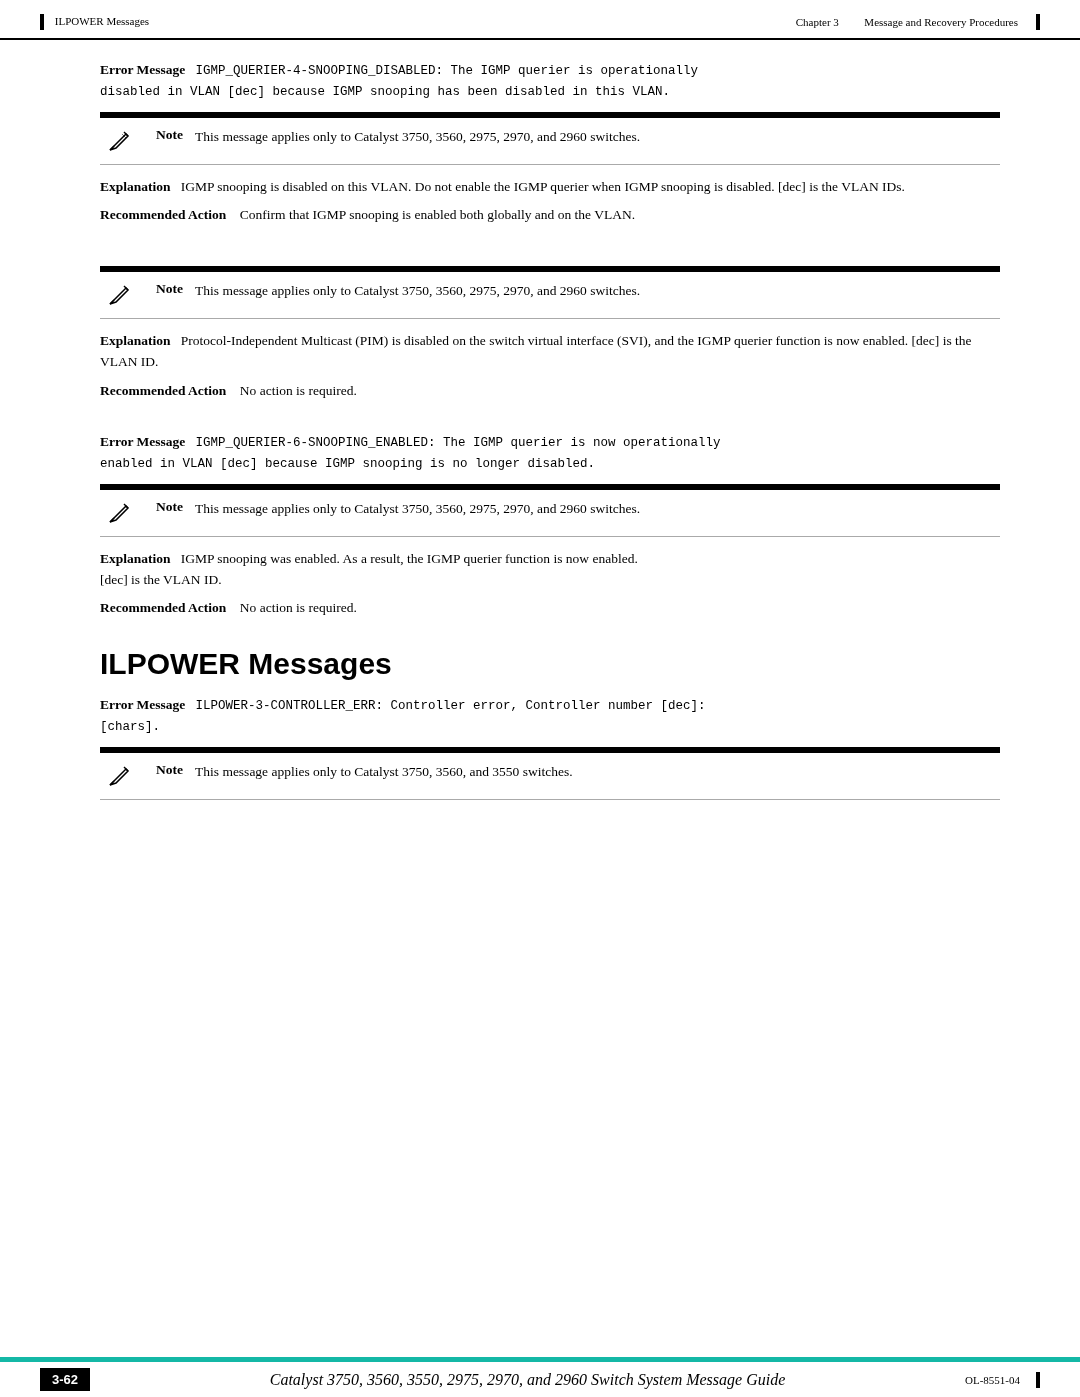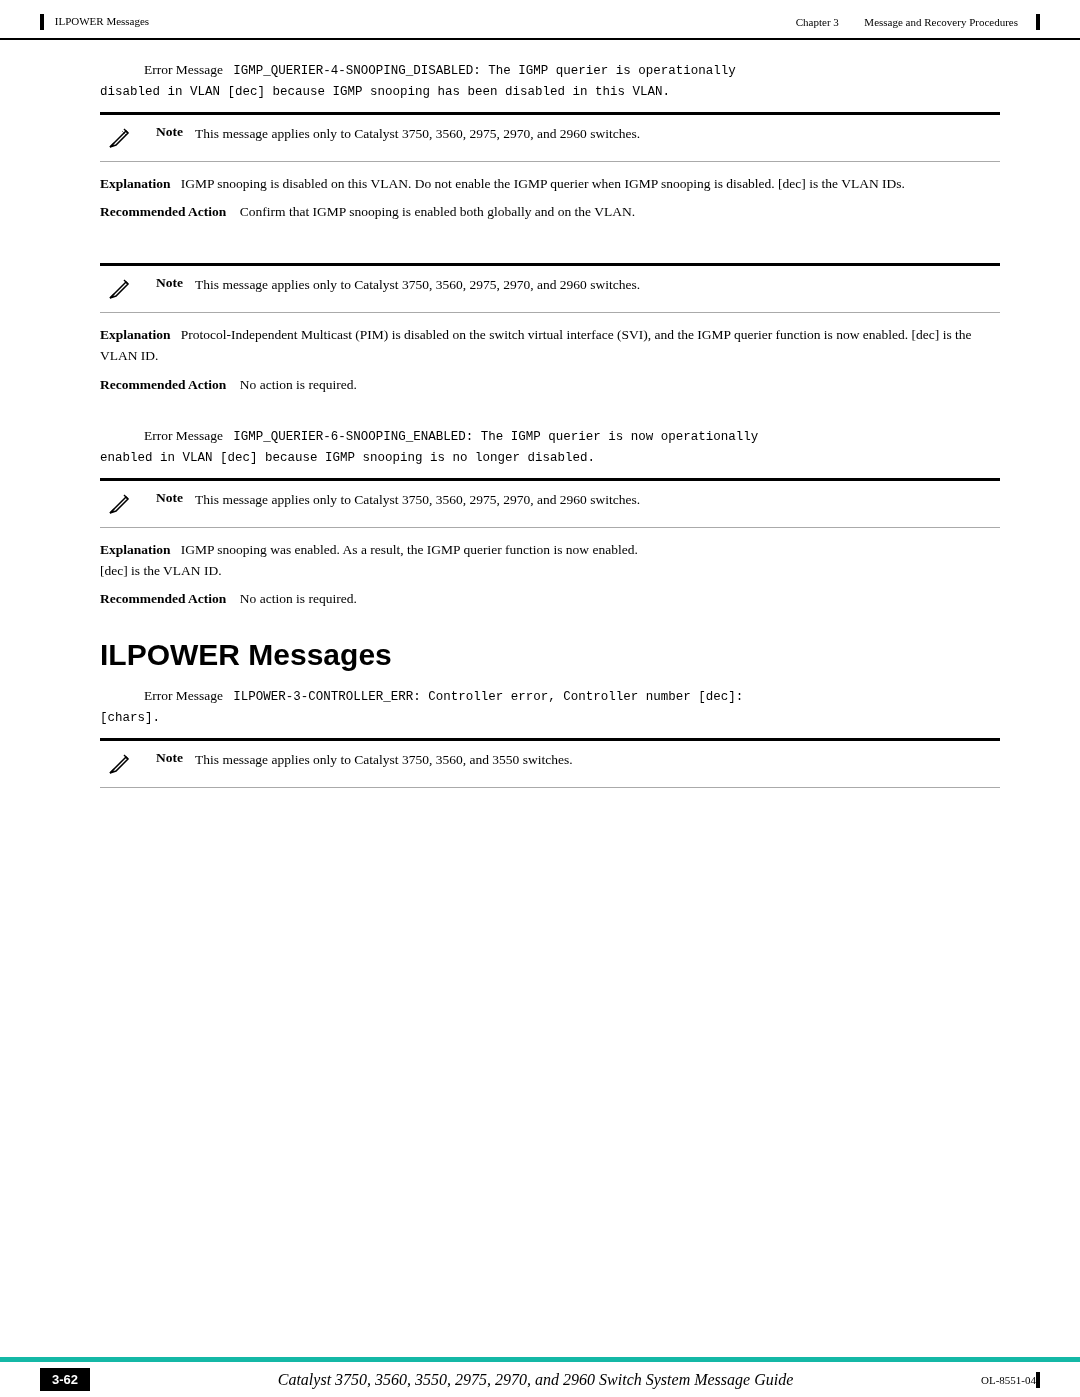--- a/index.html
+++ b/index.html
@@ -66,34 +66,33 @@
     }
 
     .error-message-line {
       font-family: Times New Roman, Times, serif;
       font-size: 13.5px;
       margin-bottom: 10px;
       line-height: 1.5;
     }
 
     .error-message-line .label {
-      font-weight: normal;
-      margin-left: 44px;
+      font-weight: bold;
     }
 
     .error-message-line .code {
       font-family: Liberation Mono, monospace;
       font-size: 12.5px;
     }
 
     
     .note-box {
       display: flex;
       align-items: flex-start;
-      border-top: 3px solid #000000;
+      border-top: 6px solid #000000;
       border-bottom: 1px solid #aaa;
       padding: 8px 0;
       margin: 10px 0 12px 0;
       gap: 16px;
     }
     .note-icon {
       flex-shrink: 0;
       width: 40px;
       display: flex;
       align-items: flex-start;
@@ -175,21 +174,21 @@
       color: #fff;
       padding: 4px 12px;
       font-weight: bold;
       font-size: 13px;
       font-family: Arial, Helvetica, sans-serif;
     }
     .footer-right {
       font-size: 11px;
       display: flex;
       align-items: center;
-      gap: 0;
+      gap: 16px;
     }
     .footer-right-bar {
       width: 4px;
       height: 16px;
       background: #000;
       display: inline-block;
       vertical-align: middle;
     }
 
     .separator-space {

